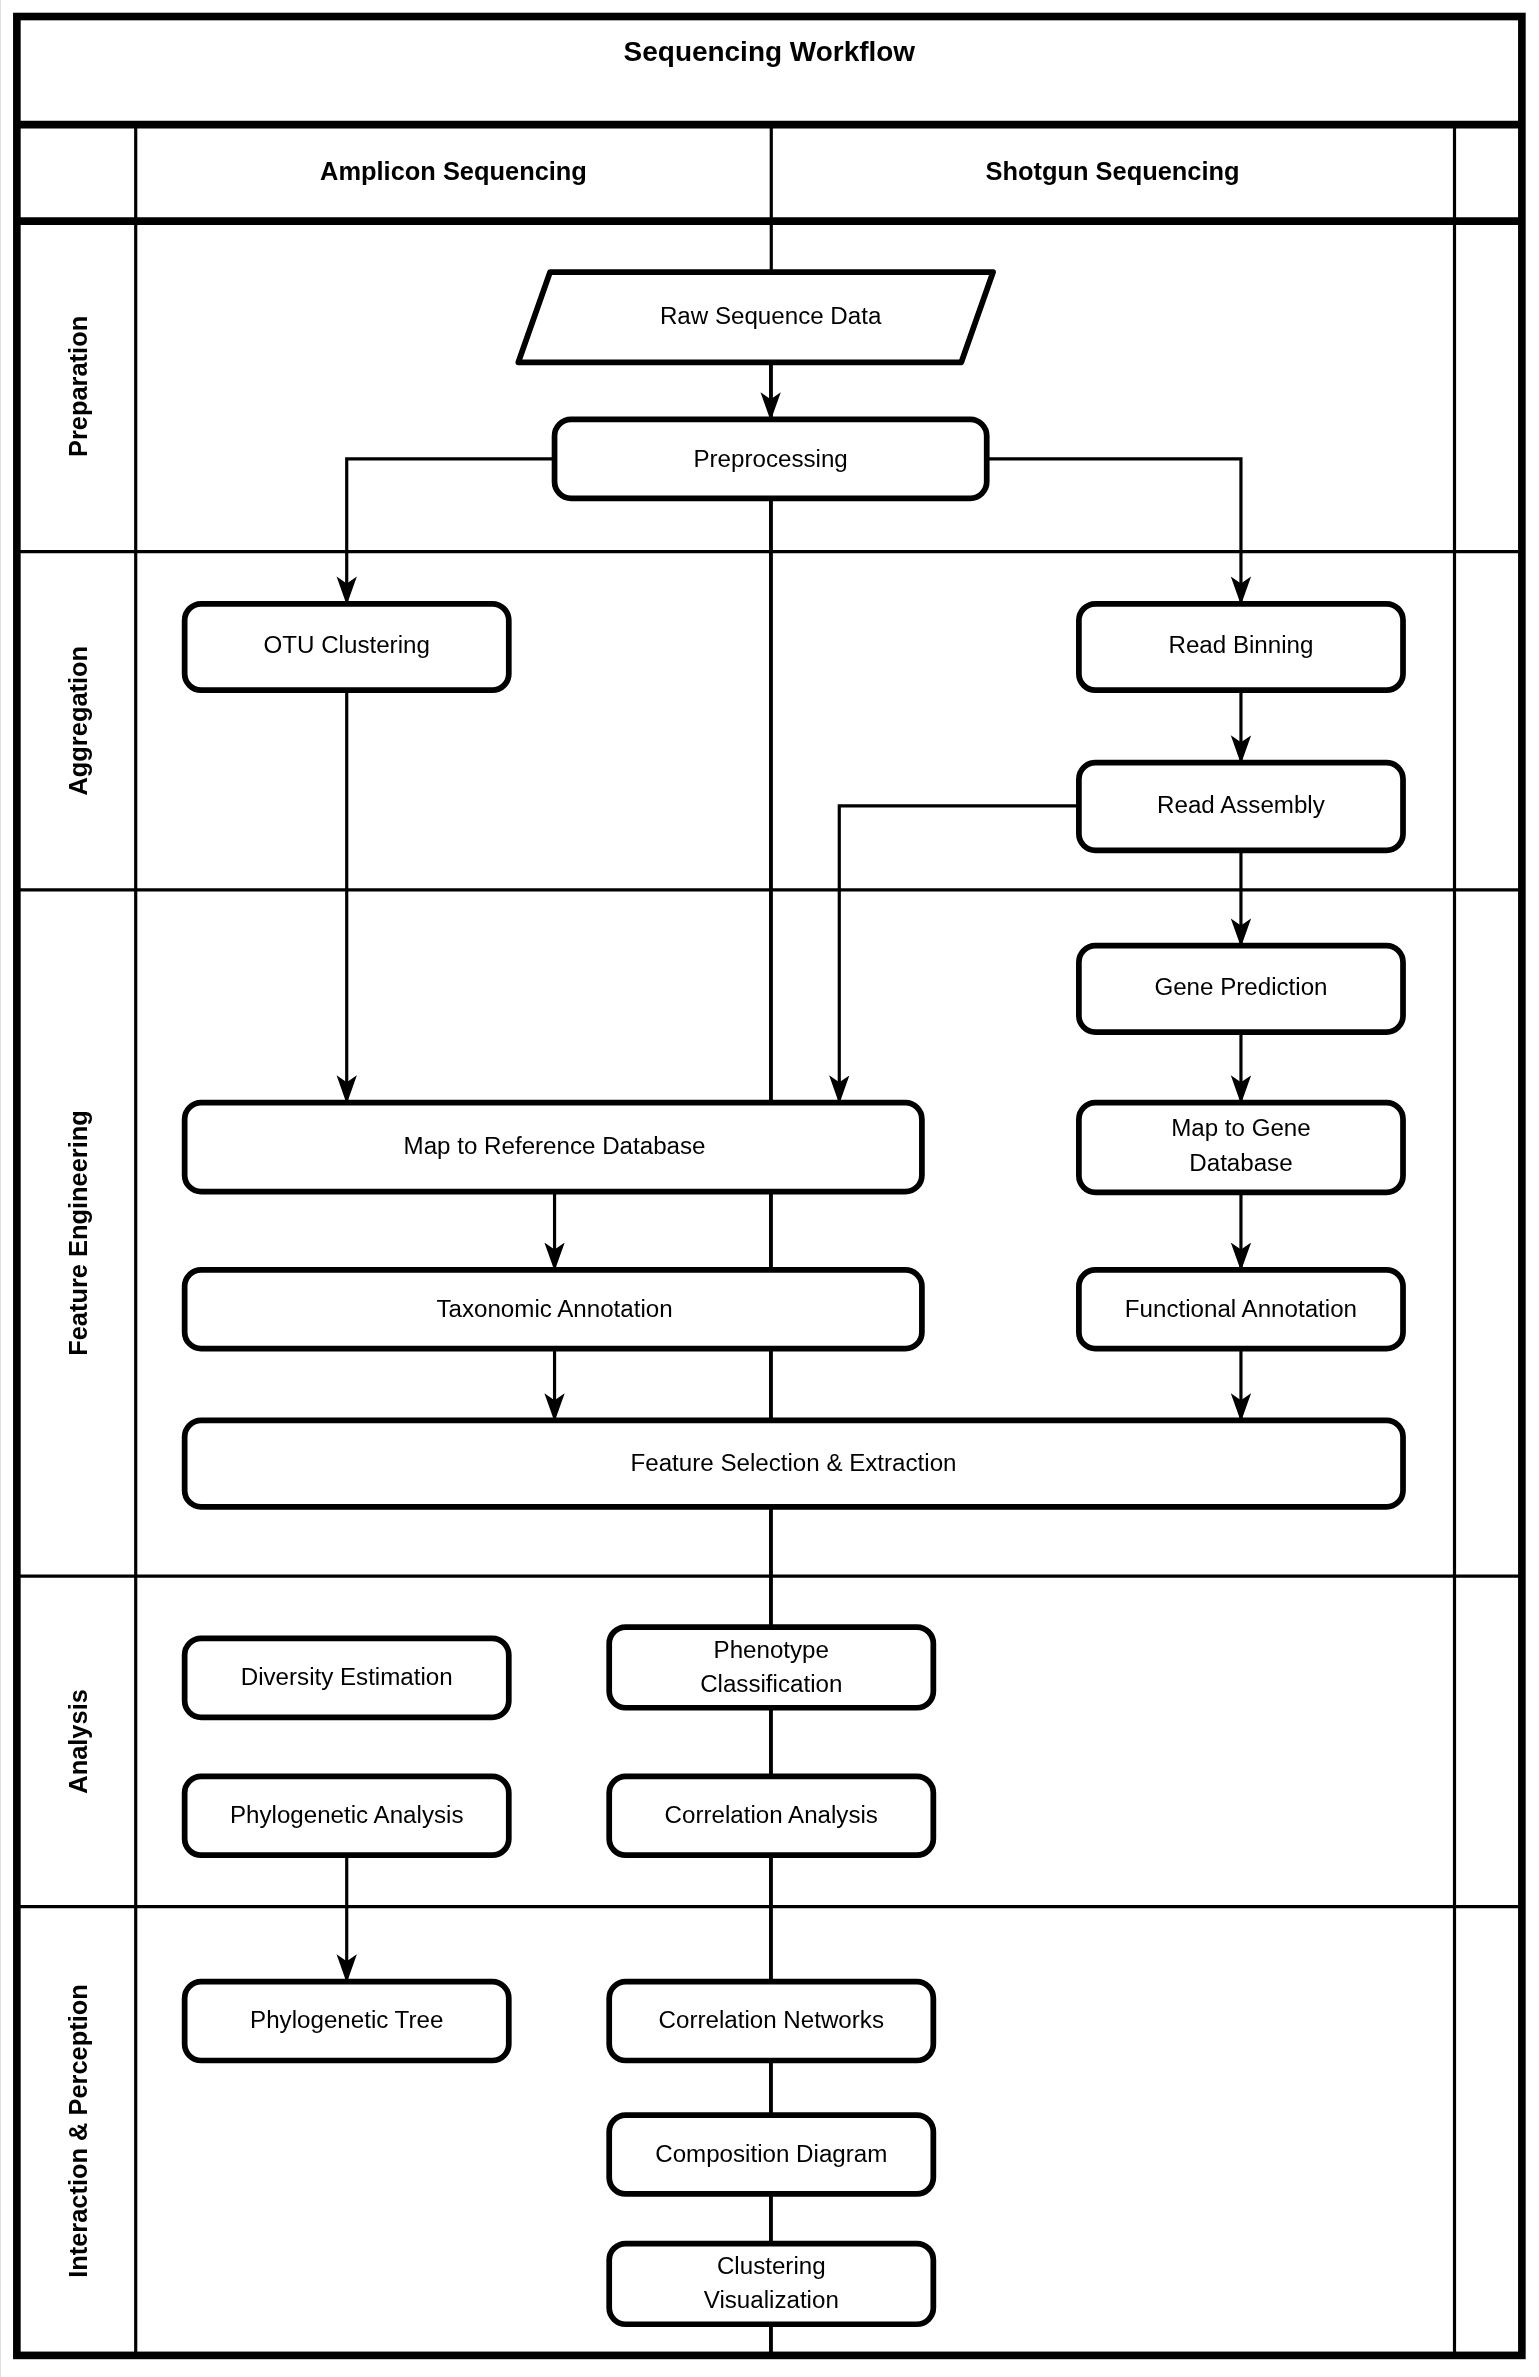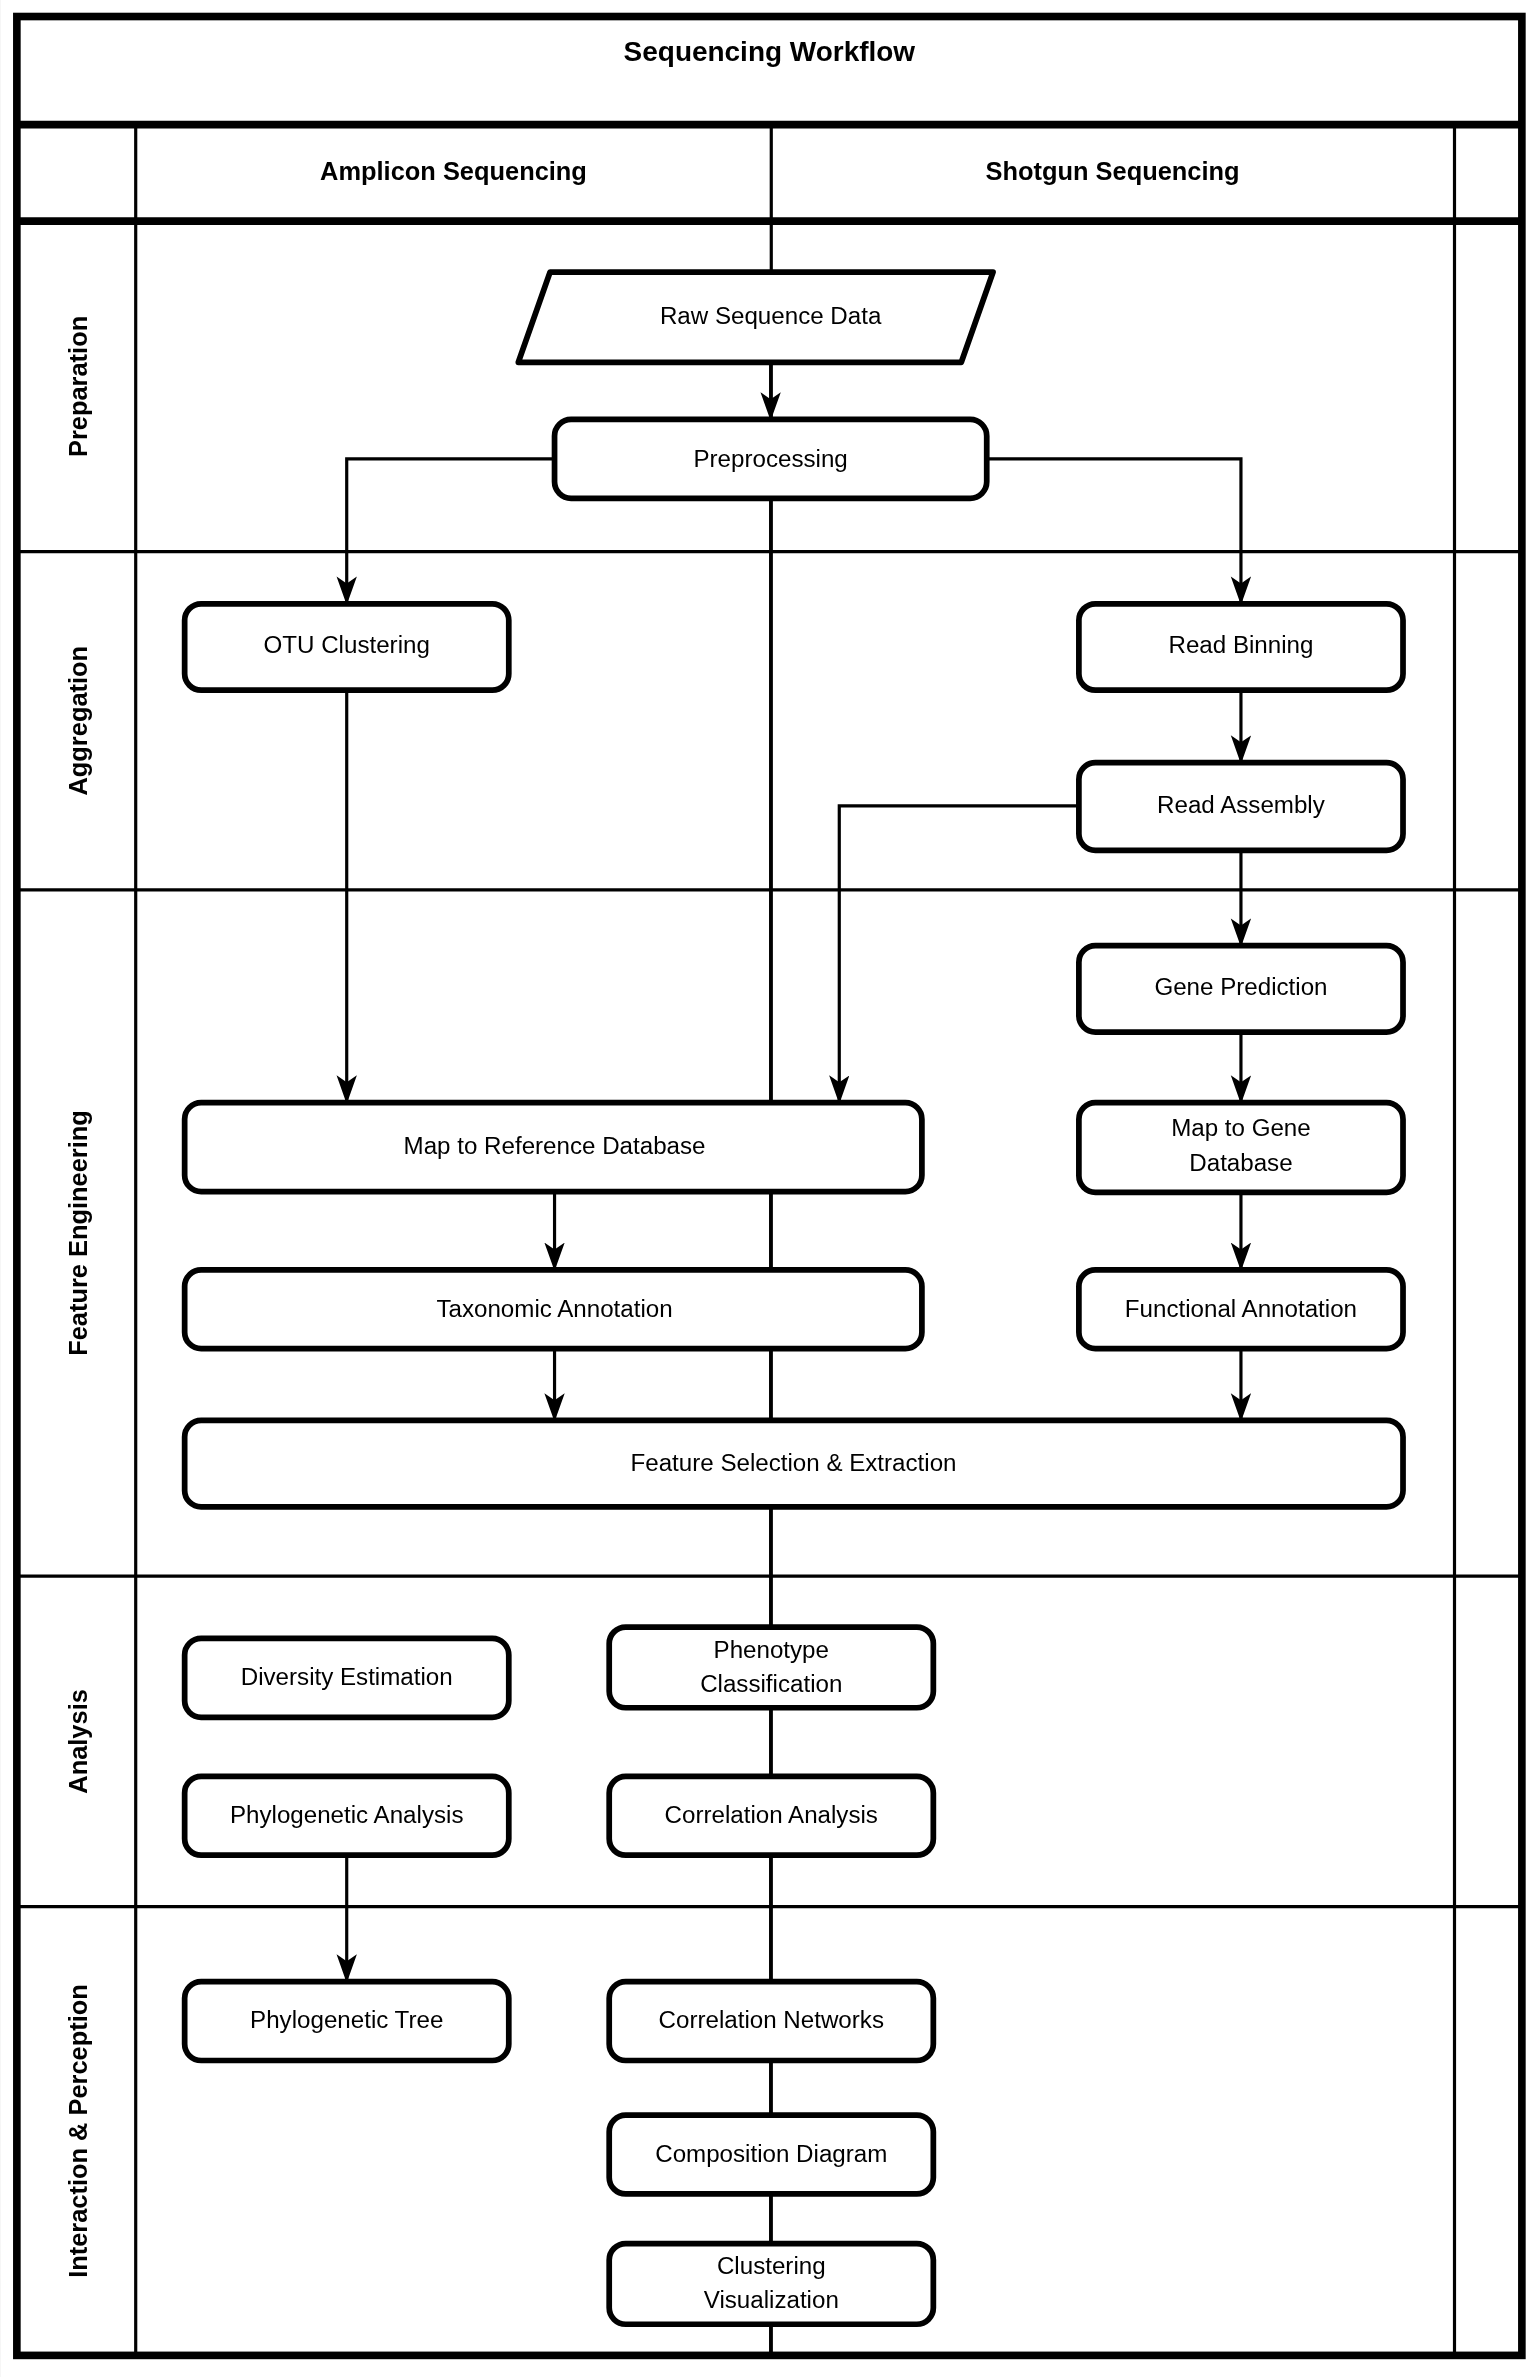--- a/index.html
+++ b/index.html
@@ -1,17 +1,17 @@
 <!DOCTYPE html>
 <html style="font-size:10.2px"><head>
 <meta charset="utf-8">
 <style>
   html,body{margin:0;padding:0;background:#ffffff;}
   body{font-family:"Liberation Sans", sans-serif;}
-  #stage{position:relative;width:1508px;height:2377px;background:#e5e5e5;}
+  #stage{position:relative;width:1508px;height:2377px;background:#a3a3a3;}
   svg{display:block;}
   .swim-label{font-weight:bold;font-size:40px;fill:#000;}
   .col-head{font-weight:bold;font-size:40px;fill:#000;}
   .title{font-weight:bold;font-size:44px;fill:#000;}
   .node-label{font-size:38px;fill:#000;}
   .nodeshape{fill:#ffffff;stroke:#000000;stroke-width:9;}
   .frame-thick{fill:none;stroke:#000000;stroke-width:12;}
   .sep-thick{stroke:#000000;stroke-width:12;}
   .sep-thin{stroke:#000000;stroke-width:5;}
   .edge{stroke:#000000;stroke-width:5;fill:none;}

